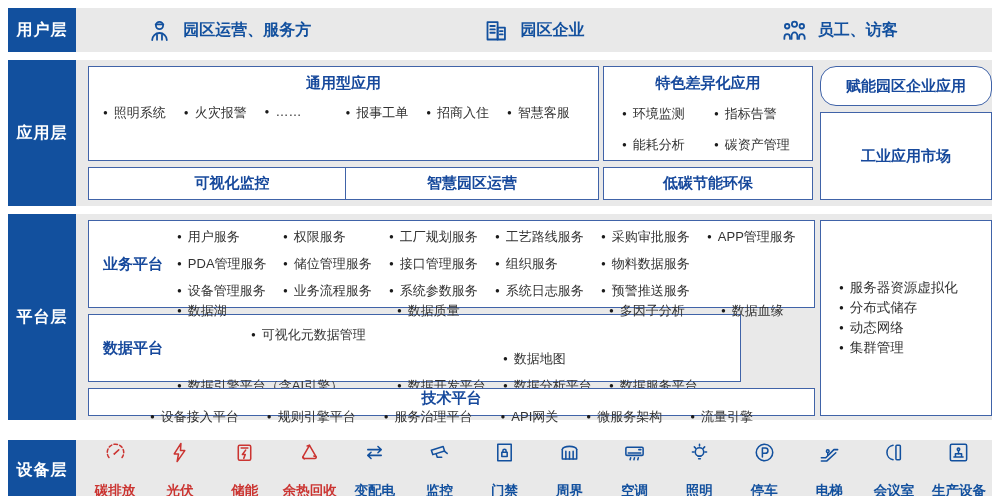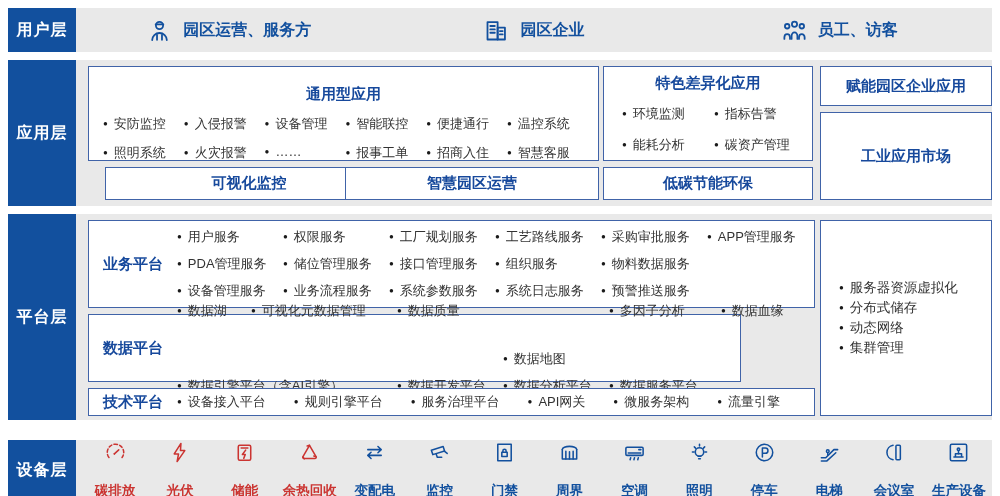--- a/index.html
+++ b/index.html
@@ -21,51 +21,51 @@
     display:flex; align-items:center; }
   .ugroup { flex:1; display:flex; align-items:center; justify-content:center; gap:10px;
     color:#12509e; font-weight:bold; font-size:16px; }
   .ugroup svg { width:27px; height:27px; stroke:#12509e; }
 
   
   .box { position:absolute; background:#fff; border:1px solid #4063a8; }
   .box-title { text-align:center; font-weight:bold; font-size:15px; color:#17499c; }
   .center-title { display:flex; align-items:center; justify-content:center; }
 
-  #box-general  { left:80px;  top:6px;   width:511px; height:95px; padding-top:18px; }
+  #box-general  { left:80px;  top:6px;   width:511px; height:95px; padding-top:7px; }
   #box-special  { left:595px; top:6px;   width:210px; height:95px; padding-top:7px; }
-  #box-empower  { left:812px; top:6px;   width:172px; height:40px; }
+  #box-empower  { left:812px; top:6px;   width:172px; height:40px;border-radius:16px; }
   #box-market   { left:812px; top:52px;  width:172px; height:88px; }
-  #box-visual   { left:97px;  top:107px; width:288px; height:33px; }
+  #box-visual   { left:80px;  top:107px; width:288px; height:33px; }
   #box-smartops { left:337px; top:107px; width:254px; height:33px; }
   #box-lowcarb  { left:595px; top:107px; width:210px; height:33px; }
 
   .item { font-size:13px; color:#333; white-space:nowrap; }
   .item::before { content:"●"; font-size:8px; color:#1a1a1a; margin-right:6px; vertical-align:2px; }
 
   .grows { display:flex; flex-direction:column; gap:11px; padding:11px 10px 0 14px; }
   .grow  { display:flex; }
   .gitem { width:16.66%; }
 
   .srows { display:flex; flex-direction:column; gap:13px; padding:12px 6px 0 18px; }
   .srow  { display:flex; }
   .sitem0 { width:92px; }
 
   
   #box-business { left:80px; top:6px;   width:727px; height:88px; display:flex; align-items:center; }
   #box-data     { left:80px; top:100px; width:653px; height:68px; display:flex; align-items:center; }
-  #box-tech     { left:80px; top:174px; width:727px; height:28px; display:flex; align-items:center; }
+  #box-tech     { left:80px; top:174px; width:727px; height:28px; display:flex; align-items:center;flex-direction:column; }
   #box-infra    { left:812px; top:6px;  width:172px; height:196px;
     display:flex; flex-direction:column; justify-content:center; gap:2px; padding-left:18px; }
 
   .pbox-label { width:88px; text-align:center; font-weight:bold; font-size:15px; color:#17499c; flex:none; }
   .pbox-rows { flex:1; display:flex; flex-direction:column; gap:9px; }
   .prow { display:flex; }
   .bw  { width:106px; }
-  .dw0 { width:74px; } .dw1 { width:146px; } .dw2 { width:106px; } .dw3 { width:106px;margin-top:48px; } .dw4 { width:112px; }
+  .dw0 { width:74px; } .dw1 { width:146px;margin-top:24px; } .dw2 { width:106px; } .dw3 { width:106px;margin-top:48px; } .dw4 { width:112px; }
   .dw5 { width:220px; } .dw6 { width:106px; } .dw7 { width:106px; }
   .trow { display:flex; gap:28px; align-items:center; }
   .infra-item { font-size:13.5px; }
 
   
   .device-content { position:absolute; left:78px; right:4px; top:0; height:100%;
     display:flex; justify-content:space-between; align-items:center; }
   .ditem { display:flex; flex-direction:column; align-items:center; gap:18px; min-width:58px; }
   .ditem svg { width:23px; height:23px; }
   .dlabel { font-weight:bold; font-size:13.5px; white-space:nowrap; }
@@ -115,28 +115,20 @@
     </div>
   </div>
 
   <div class="row" id="row-app">
     <div class="layer-label">应用层</div>
 
     <div class="box" id="box-general">
       <div class="box-title">通用型应用</div>
       <div class="grows">
         <div class="grow">
-          <span class="item gitem">安防监控</span>
-          <span class="item gitem">入侵报警</span>
-          <span class="item gitem">设备管理</span>
-          <span class="item gitem">智能联控</span>
-          <span class="item gitem">便捷通行</span>
-          <span class="item gitem">温控系统</span>
-        </div>
-        <div class="grow">
           <span class="item gitem">照明系统</span>
           <span class="item gitem">火灾报警</span>
           <span class="item gitem">……</span>
           <span class="item gitem">报事工单</span>
           <span class="item gitem">招商入住</span>
           <span class="item gitem">智慧客服</span>
         </div>
       </div>
     </div>
 

